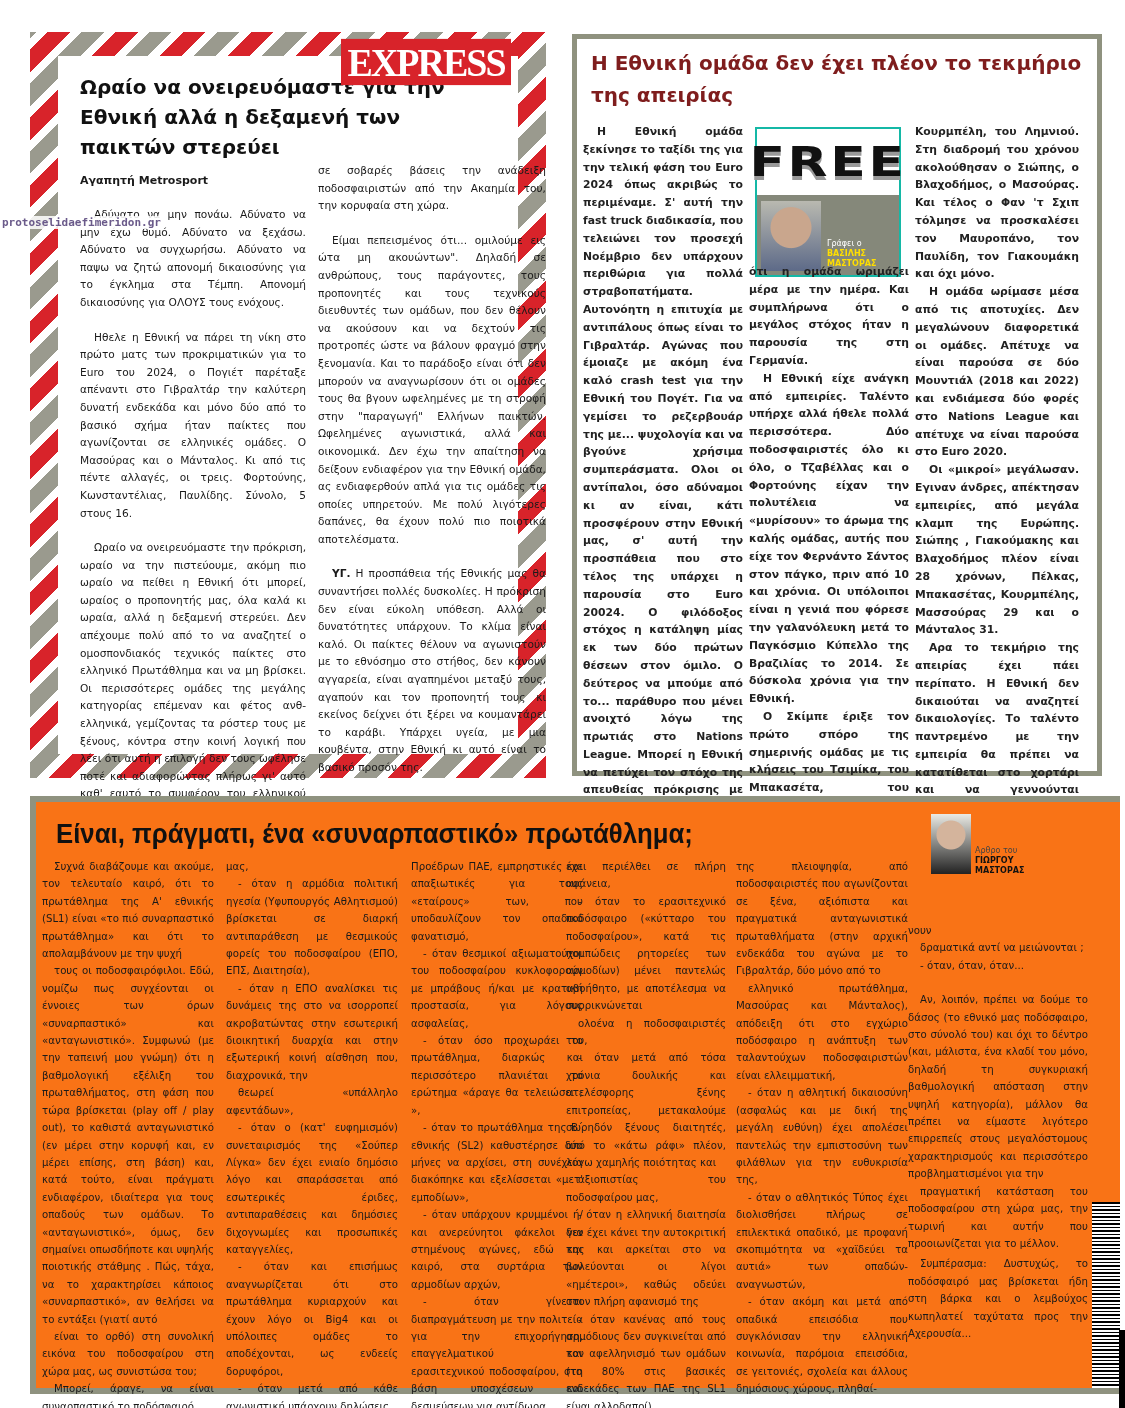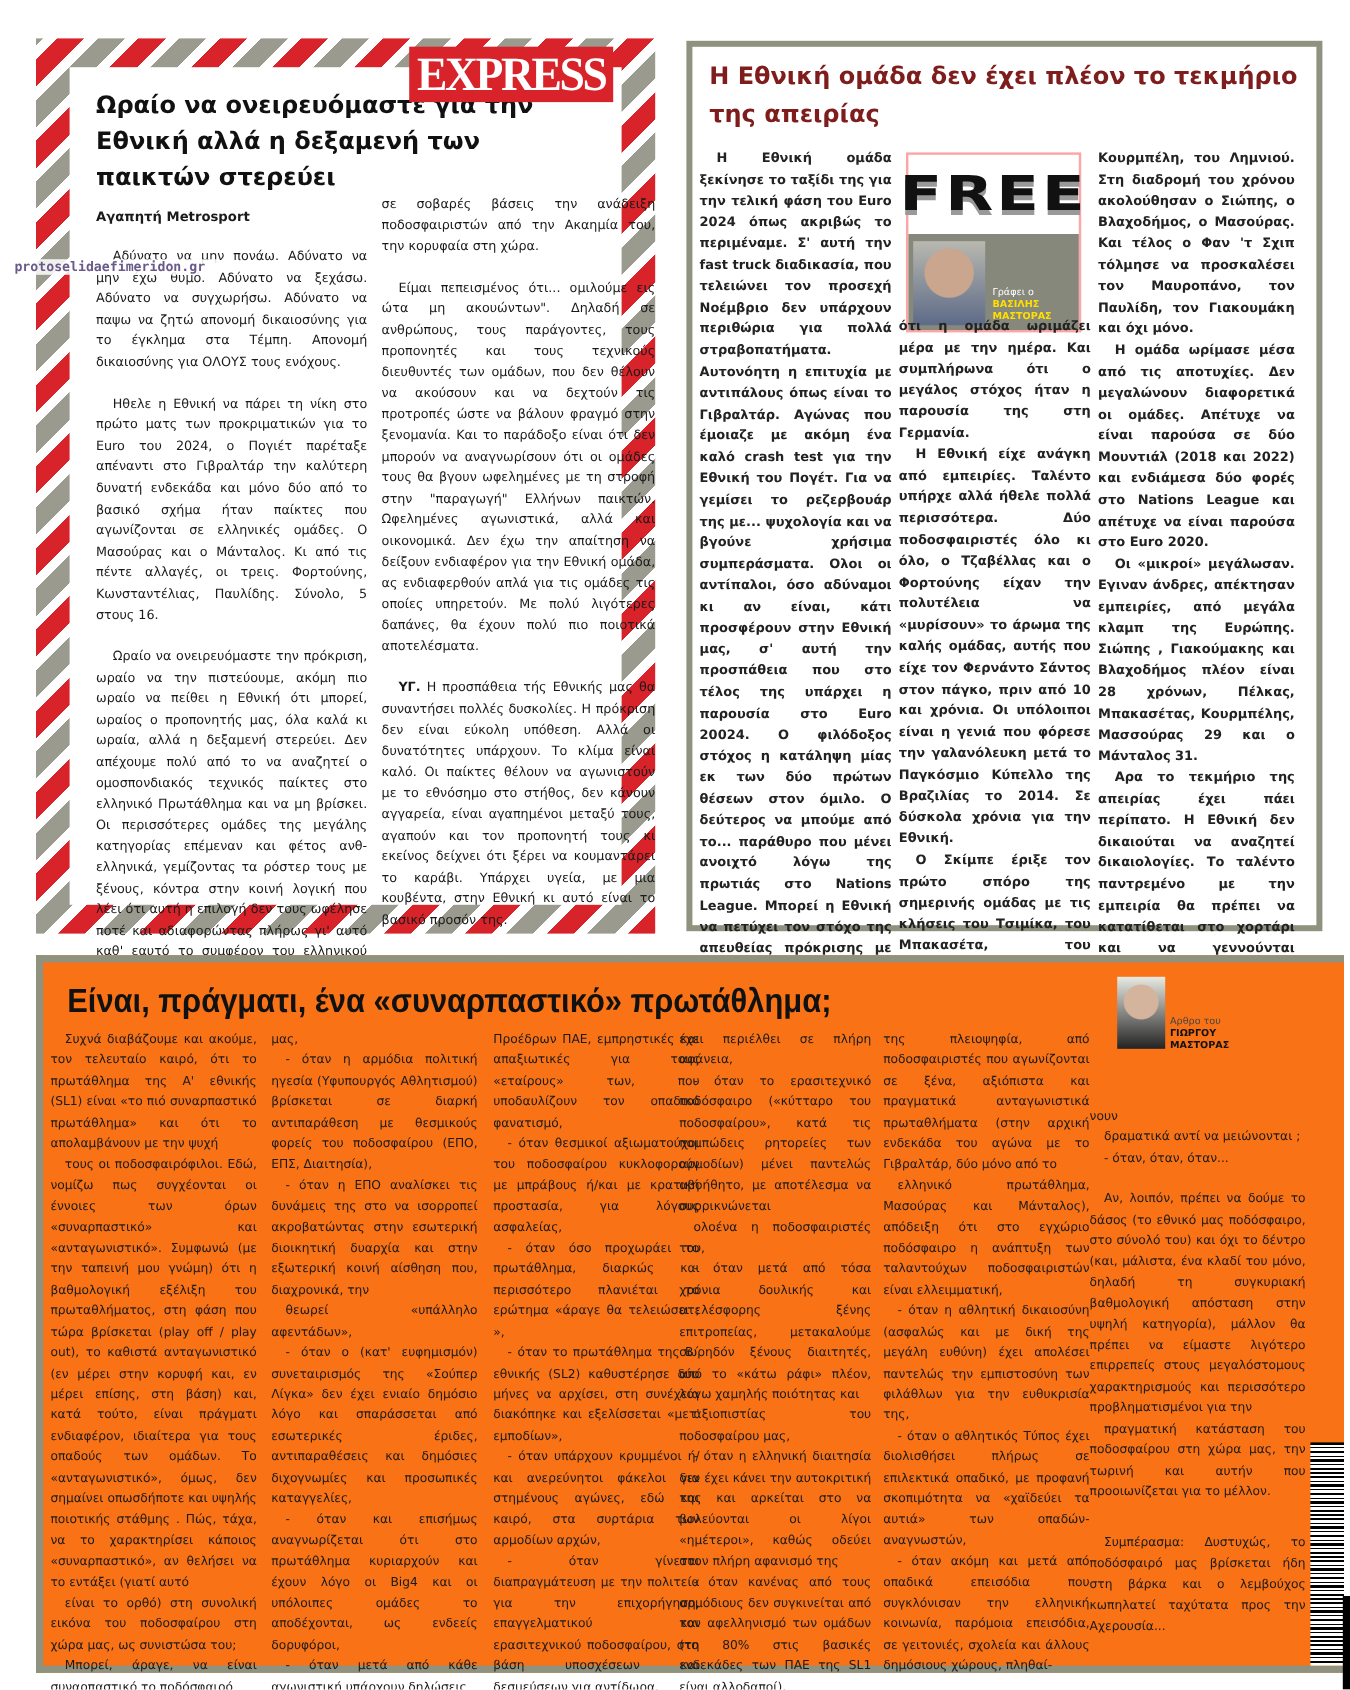--- a/index.html
+++ b/index.html
@@ -1,18 +1,18 @@
 <!DOCTYPE html>
 <html><head>
 <meta charset="utf-8">
 <style>
 *{box-sizing:border-box;margin:0;padding:0}
 html,body{width:1125px;height:1408px;background:#fff;overflow:hidden}
 body{position:relative;font-family:"DejaVu Sans",sans-serif;color:#1a1a1a}
-.watermark{position:absolute;left:0;top:216px;font:bold 11px "DejaVu Sans Mono",monospace;color:#6a5a8a;background:rgba(255,255,255,.85);padding:0 12px;z-index:5}
+.watermark{position:absolute;left:0;top:216px;font:bold 11px "DejaVu Sans Mono",monospace;color:#6a5a8a;background:rgba(255,255,255,.85);padding:0 2px;z-index:5}
 
 
 #a1{position:absolute;left:30px;top:32px;width:516px;height:746px;
   background:repeating-linear-gradient(-45deg,#d8232a 0 16px,#fff 16px 24px,#9a9a8e 24px 40px,#fff 40px 48px)}
 #a1 .inner{position:absolute;left:28px;top:24px;right:28px;bottom:24px;background:#fff}
 #a1 .title{position:absolute;left:22px;top:16px;width:400px;font:bold 20px/30px "DejaVu Sans",sans-serif;color:#111}
 #a1 .brand{position:absolute;right:2px;top:-16px;width:180px;text-align:center}
 #a1 .brand .exp{display:inline-block;background:#d8232a;color:#fff;font:900 38px/44px "Liberation Serif",serif;letter-spacing:-2px;padding:0 6px;transform:scaleY(1.05)}
 #a1 .brand .sys{display:block;color:#8d8d82;font:bold 34px/36px "Liberation Sans",sans-serif;margin-top:-4px}
 #a1 .byline{position:absolute;left:22px;top:118px;font:bold 11px "DejaVu Sans",sans-serif}
@@ -23,21 +23,21 @@
 #a1 .sig{text-align:right;font-weight:bold;text-indent:0}
 
 
 #a2{position:absolute;left:572px;top:34px;width:530px;height:742px;border:5px solid #8f927f;background:#fff}
 #a2 .title{position:absolute;left:14px;top:8px;width:500px;font:bold 20px/32px "DejaVu Sans",sans-serif;color:#7f1d1d}
 #a2 .col{position:absolute;font:bold 10.8px/17.8px "DejaVu Sans",sans-serif;text-align:justify;color:#222}
 #a2 .c1{left:6px;top:84px;width:160px}
 #a2 .c2{left:172px;top:224px;width:160px}
 #a2 .c3{left:338px;top:84px;width:164px}
 #a2 p{text-indent:14px}
-#a2 .free{position:absolute;left:178px;top:88px;width:146px;height:150px;border:2px solid #fca5a5;background:#fff}
+#a2 .free{position:absolute;left:178px;top:88px;width:146px;height:150px;border:2px solid #14b8a6;background:#fff}
 #a2 .free .logo{height:66px;display:flex;align-items:center;justify-content:center;font:900 40px/1 "DejaVu Sans",sans-serif;letter-spacing:2px;color:#111;text-shadow:0 4px 0 #999;transform:scaleX(1.3)}
 #a2 .free .band{position:absolute;left:0;right:0;bottom:0;height:80px;background:#85887a}
 #a2 .free .photo{position:absolute;left:4px;bottom:4px;width:60px;height:70px;background:radial-gradient(circle at 50% 38%,#c9a68d 0 20px,transparent 21px),linear-gradient(#b9b9b0,#5d6a88)}
 #a2 .free .who{position:absolute;left:70px;bottom:6px;color:#fff;font:8px/11px "DejaVu Sans",sans-serif}
 #a2 .free .who b{display:block;color:#ffde00;font:bold 8px/10px "DejaVu Sans",sans-serif}
 
 
 #a3{position:absolute;left:30px;top:796px;width:1090px;height:598px;border:6px solid #8f927f;background:#f97316;border-right:none}
 #a3 .title{position:absolute;left:20px;top:14px;font:bold 28px/36px "Liberation Sans",sans-serif;color:#111;transform:scaleX(.92);transform-origin:left}
 #a3 .author{position:absolute;left:895px;top:8px;width:90px;height:76px}
@@ -157,17 +157,17 @@
     <p>- όταν η αθλητική δικαιοσύνη (ασφαλώς και με δική της μεγάλη ευθύνη) έχει απολέσει παντελώς την εμπιστοσύνη των φιλάθλων για την ευθυκρισία της,</p>
     <p>- όταν ο αθλητικός Τύπος έχει διολισθήσει πλήρως σε επιλεκτικά οπαδικό, με προφανή σκοπιμότητα να «χαϊδεύει τα αυτιά» των οπαδών-αναγνωστών,</p>
     <p>- όταν ακόμη και μετά από οπαδικά επεισόδια που συγκλόνισαν την ελληνική κοινωνία, παρόμοια επεισόδια, σε γειτονιές, σχολεία και άλλους δημόσιους χώρους, πληθαί-</p>
   </div>
   <div class="col k6">
     <p style="text-indent:0">νουν</p>
     <p>δραματικά αντί να μειώνονται ;</p>
     <p>- όταν, όταν, όταν...</p>
     <p style="margin-top:17px">Αν, λοιπόν, πρέπει να δούμε το δάσος (το εθνικό μας ποδόσφαιρο, στο σύνολό του) και όχι το δέντρο (και, μάλιστα, ένα κλαδί του μόνο, δηλαδή τη συγκυριακή βαθμολογική απόσταση στην υψηλή κατηγορία), μάλλον θα πρέπει να είμαστε λιγότερο επιρρεπείς στους μεγαλόστομους χαρακτηρισμούς και περισσότερο προβληματισμένοι για την</p>
     <p>πραγματική κατάσταση του ποδοσφαίρου στη χώρα μας, την τωρινή και αυτήν που προοιωνίζεται για το μέλλον.</p>
-    <p style="margin-top:25px">Συμπέρασμα: Δυστυχώς, το ποδόσφαιρό μας βρίσκεται ήδη στη βάρκα και ο λεμβούχος κωπηλατεί ταχύτατα προς την Αχερουσία...</p>
+    <p style="margin-top:3px">Συμπέρασμα: Δυστυχώς, το ποδόσφαιρό μας βρίσκεται ήδη στη βάρκα και ο λεμβούχος κωπηλατεί ταχύτατα προς την Αχερουσία...</p>
   </div>
   <div class="barcode"></div>
 </section>
 <div class="bottom-bar"></div>
 
 </body></html>

